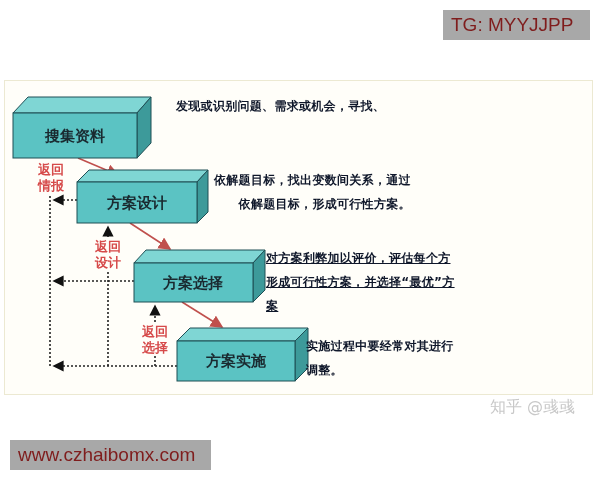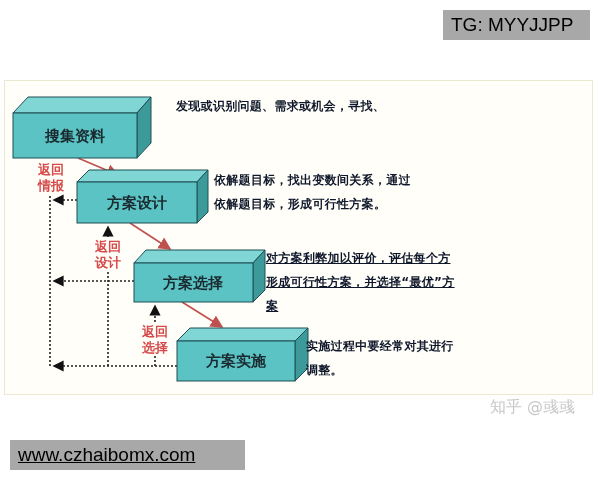--- a/index.html
+++ b/index.html
@@ -1,21 +1,21 @@
 <!DOCTYPE html>
 <html><head>
 <meta charset="utf-8">
 <style>
   html, body { margin:0; padding:0; }
   body { width:600px; height:480px; background:#ffffff; position:relative; overflow:hidden;
          font-family:"DejaVu Sans", "Liberation Sans", sans-serif; }
-  .badge { position:absolute; background:#a8a8a8; color:#000000; font-family:"Liberation Sans", sans-serif;
+  .badge { position:absolute; background:#a8a8a8; color:#7f1d1d; font-family:"Liberation Sans", sans-serif;
            font-size:19px; line-height:30px; padding:0 8px; box-sizing:border-box; }
   #tg-badge { left:443px; top:10px; width:147px; height:30px; }
-  #site-badge { left:10px; top:440px; width:235px; height:30px;text-decoration:underline; }
+  #site-badge { left:10px; top:440px; width:201px; height:30px; }
   #frame { position:absolute; left:4px; top:80px; width:589px; height:315px;
            background:#fffef9; border:1px solid #ece9d2; box-sizing:border-box; }
   svg#diagram { position:absolute; left:0; top:0; }
   .desc { position:absolute; font-weight:bold; color:#0f172a; font-size:12px; line-height:24px; letter-spacing:0.3px; }
   .box-label { font-weight:bold; font-size:15px; fill:#1a2a30; }
   .back-label { font-weight:bold; font-size:13px; fill:#d64a4a; }
   #watermark { position:absolute; left:490px; top:368px; color:#c8c8c8; font-size:16px;margin-top:29px; }
 </style>
 </head>
 <body>
@@ -96,21 +96,21 @@
   <g>
     <rect x="142" y="322" width="26" height="34" fill="#fffef9"></rect>
     <text class="back-label" x="155" y="336" text-anchor="middle">返回</text>
     <text class="back-label" x="155" y="352" text-anchor="middle">选择</text>
   </g>
 </svg>
 
 <div class="desc" style="left:176px; top:94px;">
   <div>发现或识别问题、需求或机会，寻找、</div>
 </div>
-<div class="desc" style="left:214px; top:168px;">
+<div class="desc" style="left:214px; top:168px;text-align:right;">
   <div>依解题目标，找出变数间关系，通过</div>
   <div>依解题目标，形成可行性方案。</div>
 </div>
 <div class="desc" style="left:266px; top:246px;text-decoration:underline;">
   <div>对方案利弊加以评价，评估每个方</div>
   <div>形成可行性方案，并选择“最优”方</div>
   <div>案</div>
 </div>
 <div class="desc" style="left:306px; top:334px;">
   <div>实施过程中要经常对其进行</div>

